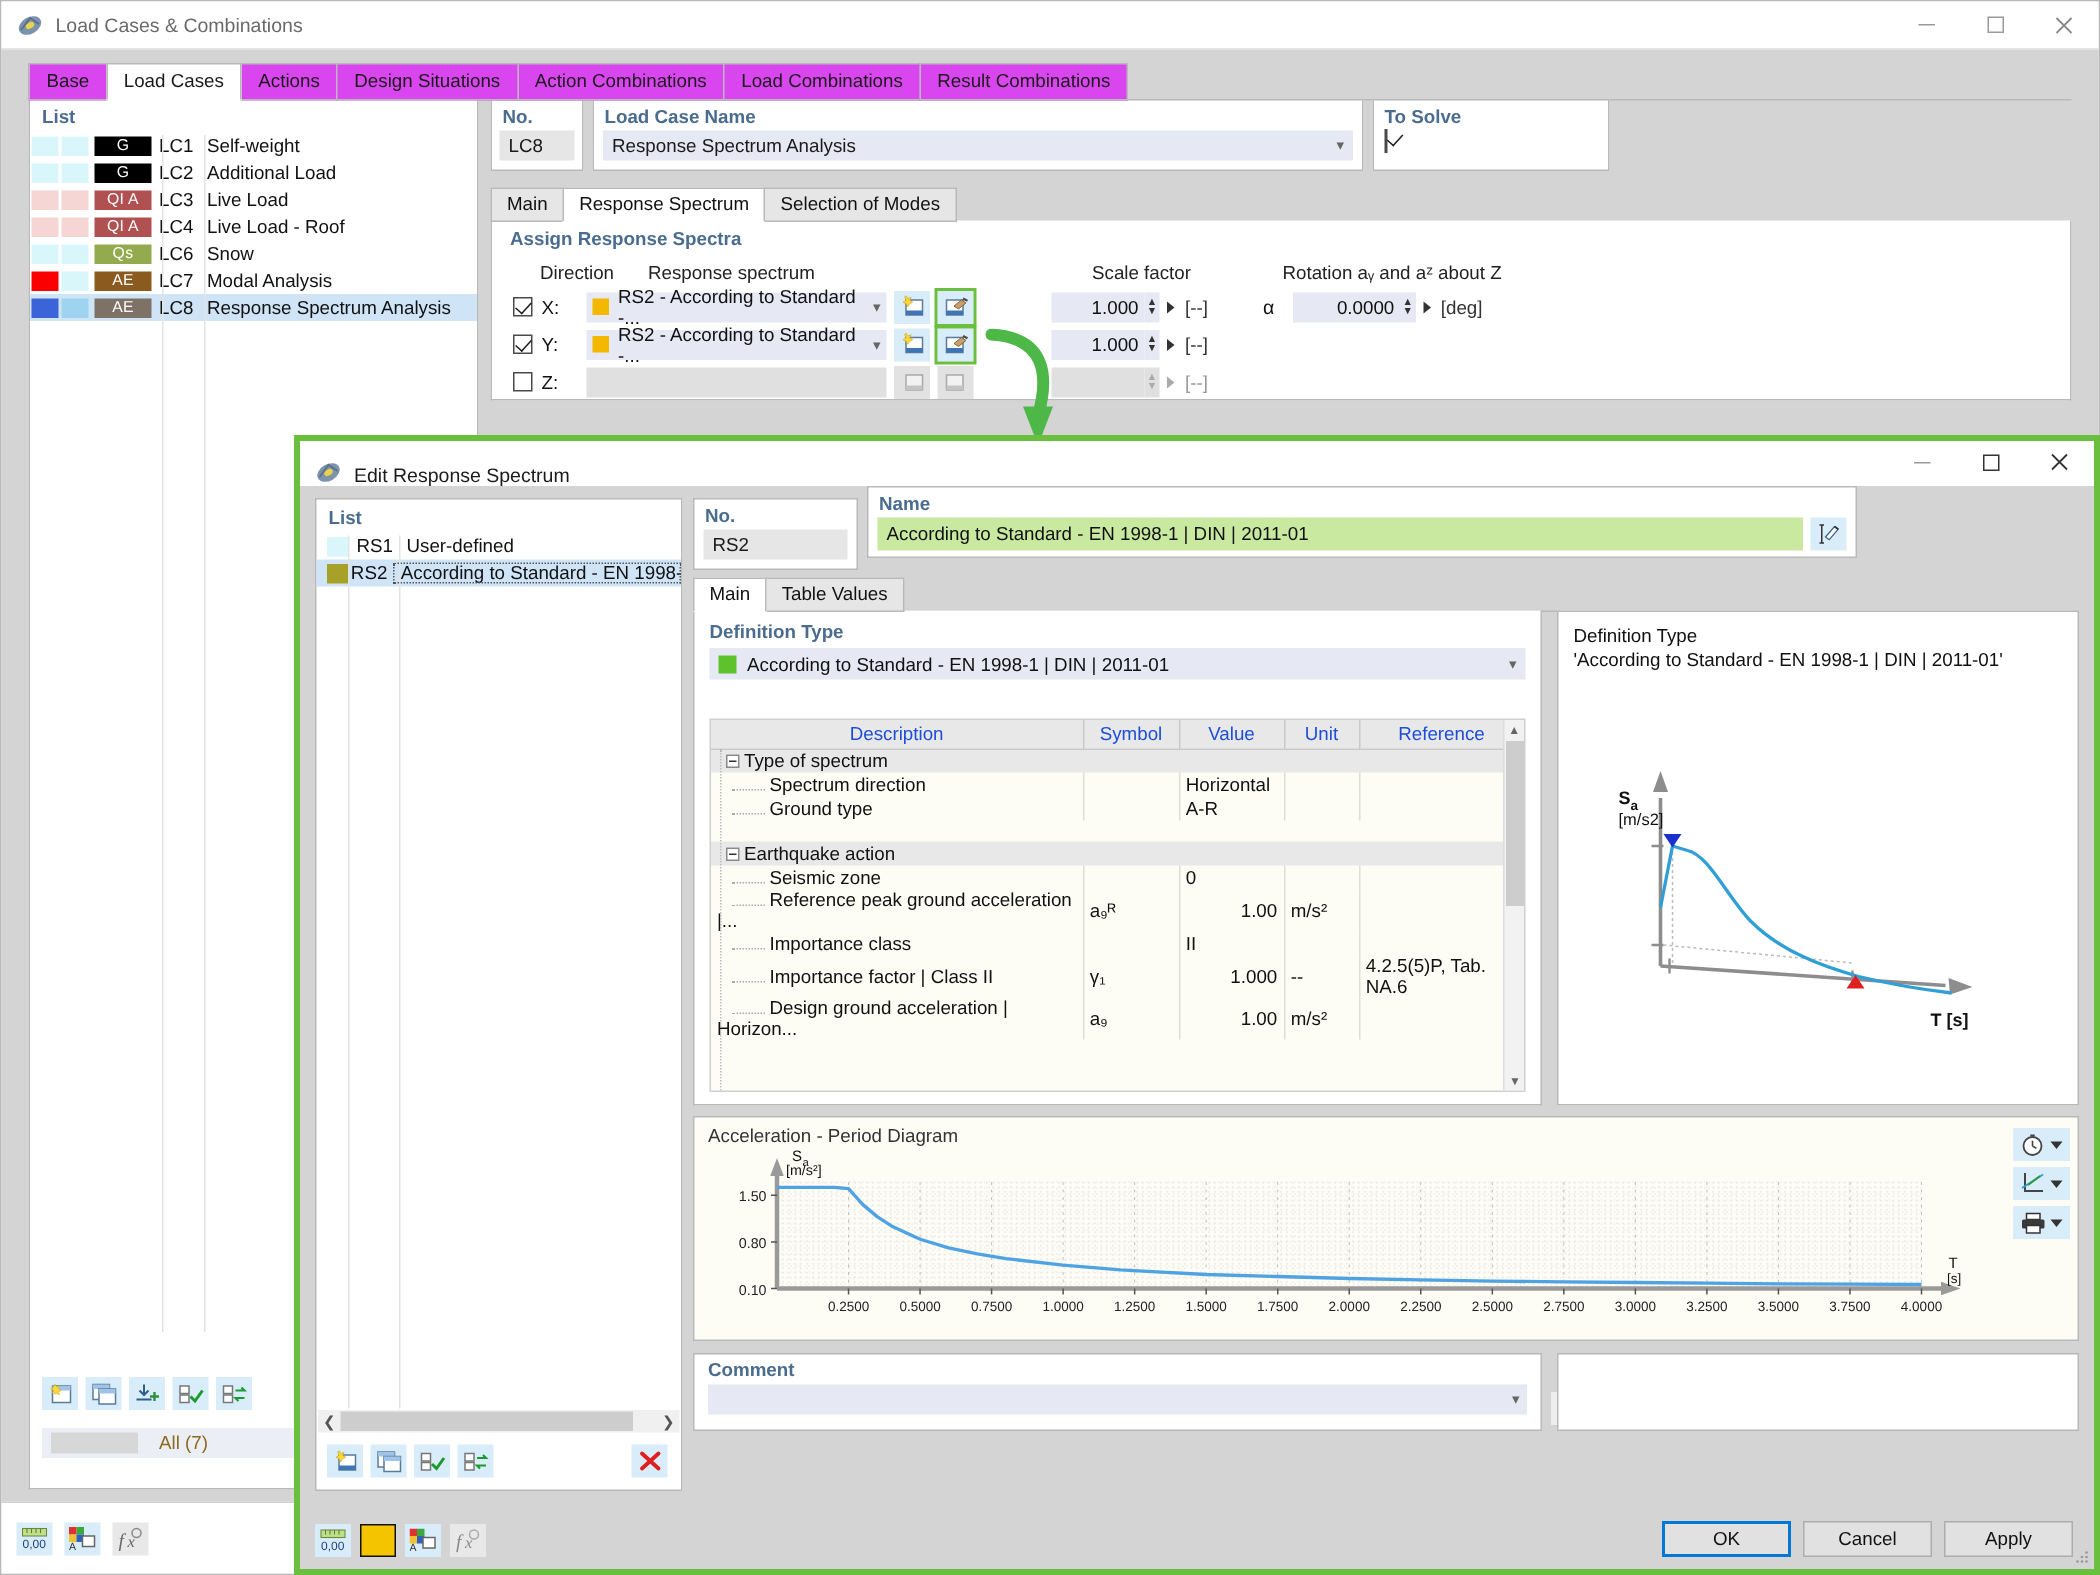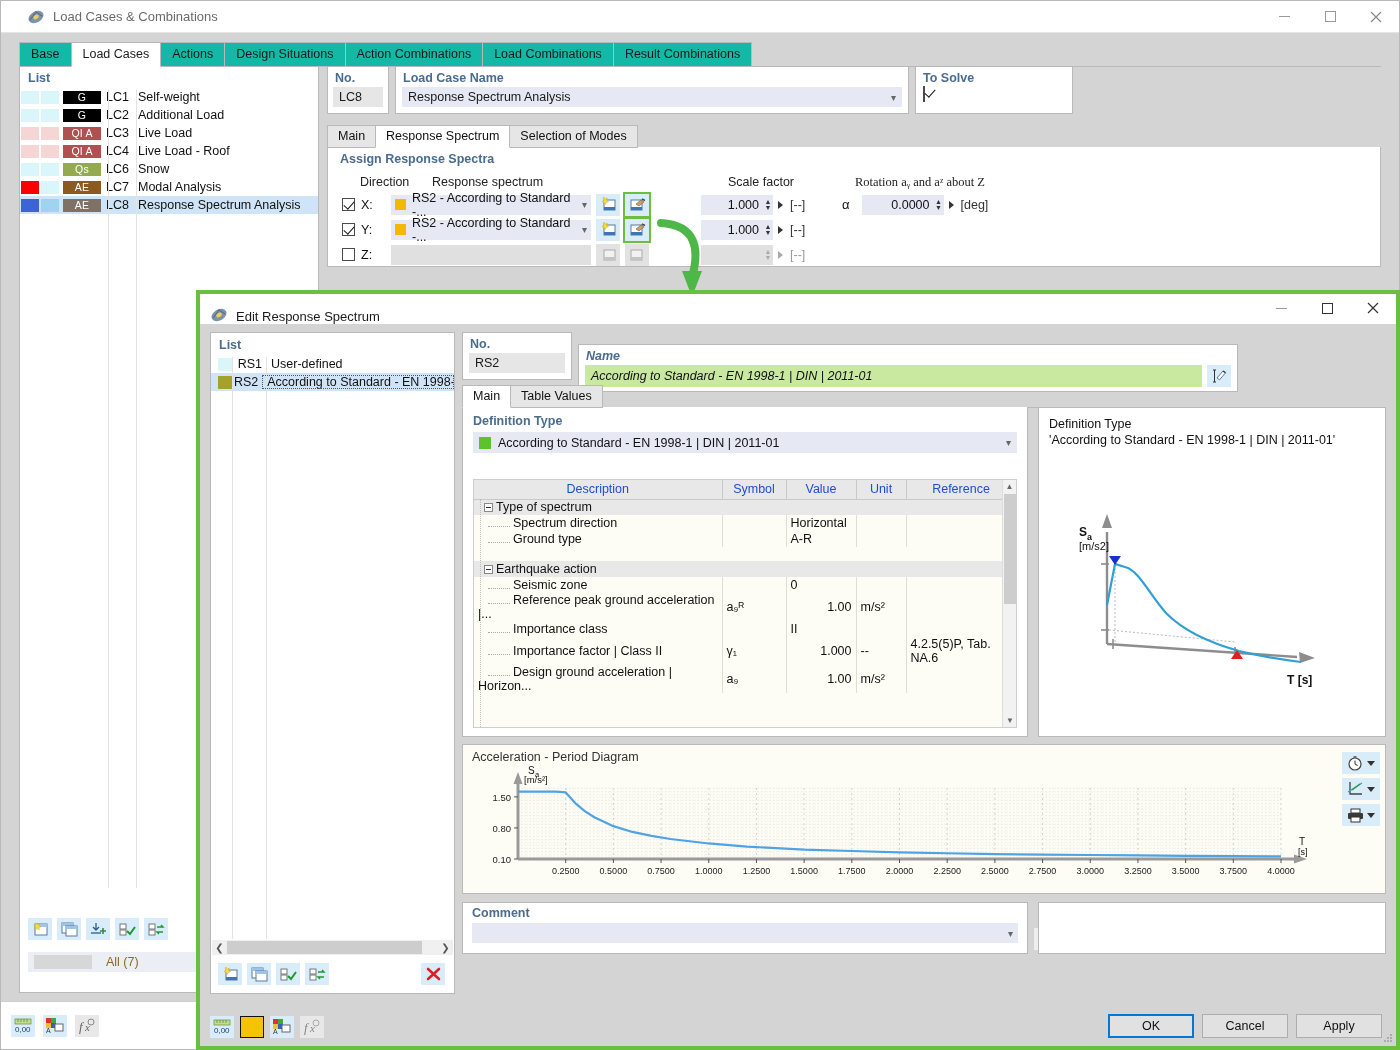--- a/index.html
+++ b/index.html
@@ -16,21 +16,20 @@
   }
   
   #main-window {
     position:absolute; left:0; top:0; width:1400px; height:1050px;
     background:#ffffff;
     border:1px solid #b9b9b9;
   }
   #main-titlebar {
     height:32px; background:#ffffff; display:flex; align-items:center;
     border-bottom:1px solid #e4e4e4;
-    padding-left:16px;
   }
   .title-icon {
     width:18px; height:18px; margin-left:10px; margin-right:8px;
     position:relative; flex:none;
   }
   .title-icon svg { display:block; }
   .title-text { color:#6a6a6a; font-size:13px; }
   .win-btns { margin-left:auto; display:flex; height:32px; }
   .win-btn {
     width:46px; height:32px; display:flex; align-items:center; justify-content:center;
@@ -44,21 +43,21 @@
 
   
   .tabstrip {
     position:absolute; left:18px; top:10px; right:18px; height:24px;
     display:flex; align-items:flex-end; gap:0;
   }
   .tabstrip::after {
     content:""; position:absolute; left:0; right:0; bottom:0; height:1px; background:#b9b9b9;
   }
   .tab {
-    padding:4px 11px 5px 11px; font-size:12.5px; background:#14b8a6;
+    padding:4px 11px 5px 11px; font-size:12.5px; background:#d946ef;
     border:1px solid #b9b9b9; border-bottom:1px solid #b9b9b9; margin-right:-1px;
     position:relative; z-index:1; color:#1a1a1a; line-height:14px;
   }
   .tab.active { background:#ffffff; border-bottom:1px solid #ffffff; z-index:3; }
 
   
   #list-panel {
     position:absolute; left:18px; top:33px; width:300px; bottom:56px;
     background:#fff; border:1px solid #b9b9b9; border-top:none;
   }
@@ -173,21 +172,21 @@
   }
   .hs-arrow { width:15px; text-align:center; font-size:10px; color:#555; }
   .hs-thumb { height:13px; background:#cdcdcd; width:195px; }
   .dlg-list-toolbar {
     position:absolute; left:1px; right:1px; bottom:1px; height:36px;
     display:flex; align-items:center; gap:5px; padding-left:6px; background:#fff;
   }
   .x-btn { margin-left:auto; margin-right:8px; width:24px; height:22px; background:#d9ecfa; display:flex;align-items:center;justify-content:center; }
 
   #dlg-no { position:absolute; left:262px; top:8px; width:110px; height:48px; }
-  #dlg-name { position:absolute; left:378px; top:20px; width:660px; height:48px;font-style:italic; }
+  #dlg-name { position:absolute; left:378px; top:0; width:660px; height:48px; }
   #dlg-assigned { position:absolute; left:1044px; top:8px; right:10px; height:48px; }
   .namegreen { background:#c9e8a0; height:22px; display:flex;align-items:center;padding:0 6px;font-size:12.5px; }
 
   #dlg-subtabs { position:absolute; left:262px; top:62px; right:10px; height:22px; display:flex; align-items:flex-end; }
   #dlg-subtabs::after{content:"";position:absolute;left:0;right:0;bottom:0;height:1px;background:#b9b9b9;}
 
   #main-card {
     position:absolute; left:262px; top:83px; width:566px; height:330px;
     background:#fff; border:1px solid #b9b9b9; border-top:none;
   }
@@ -485,21 +484,21 @@
         <div class="stab active">Response Spectrum</div>
         <div class="stab">Selection of Modes</div>
       </div>
 
       <div id="assign-box">
         <div class="assign-title">Assign Response Spectra</div>
         <div style="display:flex;padding-left:32px;font-size:12.5px;color:#222;height:20px;align-items:center;">
           <span style="width:72px;">Direction</span>
           <span style="width:234px;">Response spectrum</span>
           <span style="width:105px;margin-left:62px;">Scale factor</span>
-          <span style="margin-left:22px;font-family:Liberation Serif, serif;">Rotation aᵧ and aᶻ about Z</span>
+          <span style="margin-left:22px;">Rotation aᵧ and aᶻ about Z</span>
         </div>
 
         <div class="arow">
           <span class="cb on"></span>
           <span class="dir-lbl">X:</span>
           <span class="combo">
             <span class="sw"></span>
             <span>RS2 - According to Standard -...</span>
             <span class="chev">▾</span>
           </span>

